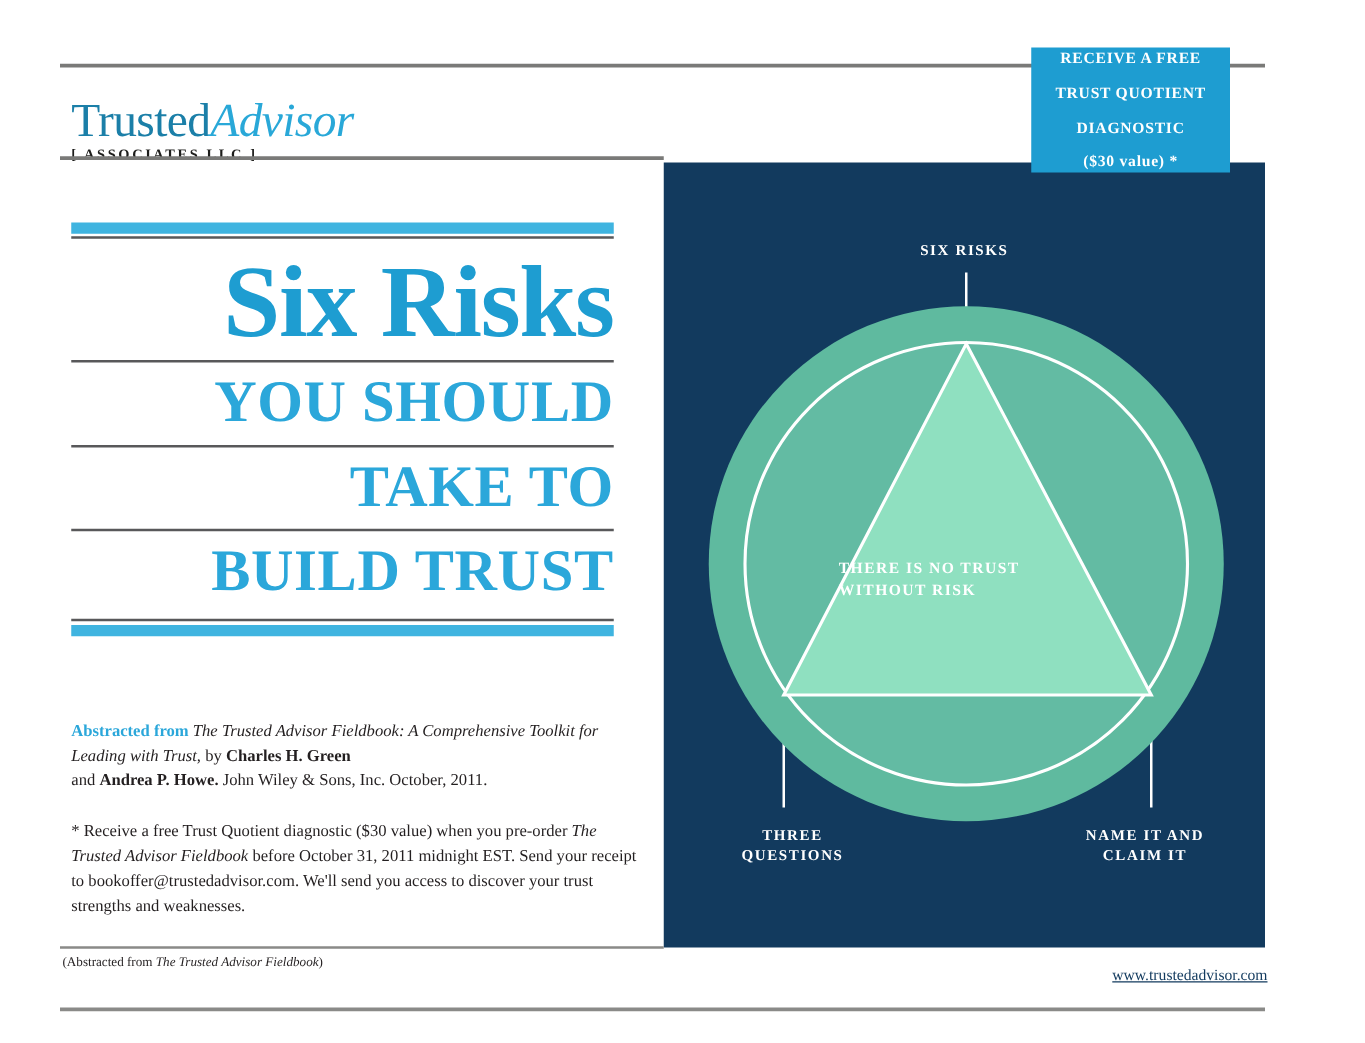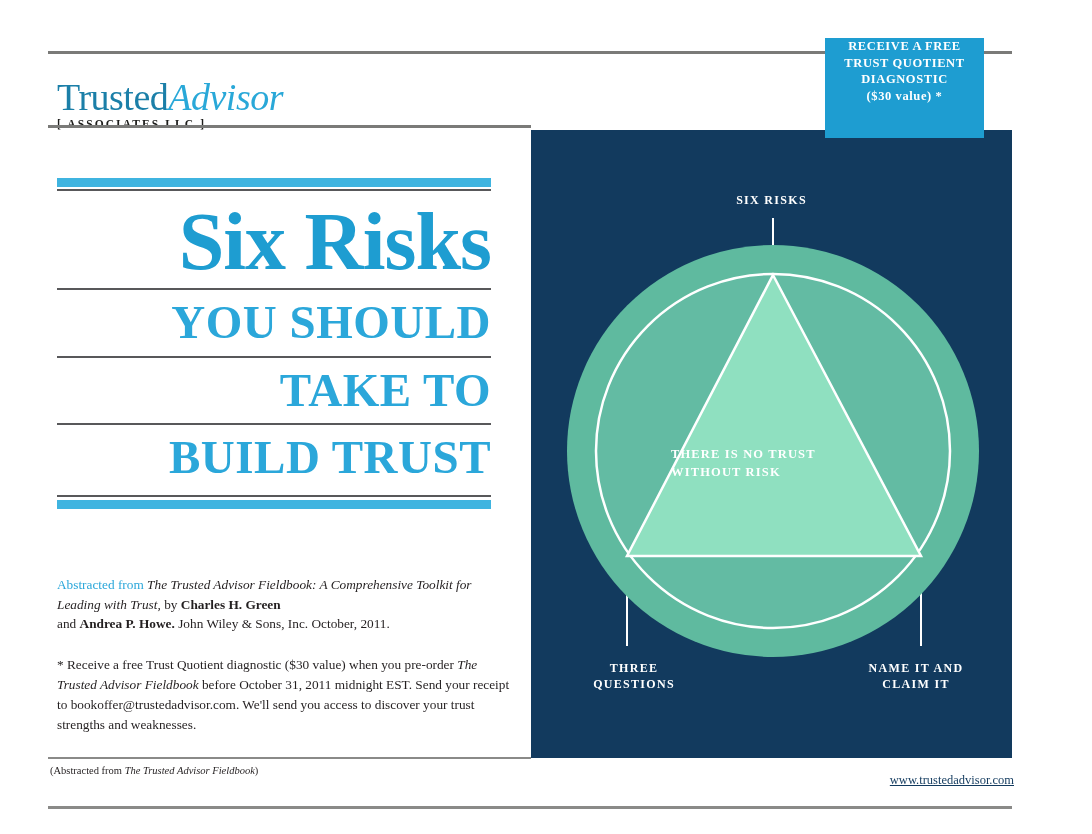--- a/index.html
+++ b/index.html
@@ -86,21 +86,21 @@
     position: absolute;
     left: 825px;
     top: 38px;
     width: 159px;
     height: 100px;
     background: #1e9dd1;
     color: #ffffff;
     display: flex;
     flex-direction: column;
     align-items: center;
-    justify-content: flex-start;
+    justify-content: space-between;
     text-align: center;
     font-family: "Liberation Serif", serif;
     font-weight: bold;
     font-size: 12.5px;
     letter-spacing: 0.6px;
     line-height: 1.32;
   }
   .offer-badge .ln { display: block; white-space: nowrap; }
 
   
@@ -155,21 +155,21 @@
     left: 57px;
     top: 575px;
     width: 460px;
     font-family: "Liberation Serif", serif;
     font-size: 13.3px;
     line-height: 1.47;
     color: #231f20;
   }
   .credit .hl {
     color: #2ba7da;
-    font-weight: normal;
+    font-weight: bold;
     font-style: normal;
   }
   .credit i { font-style: italic; }
   .credit b { font-weight: bold; }
 
   .offer-note {
     position: absolute;
     left: 57px;
     top: 655px;
     width: 462px;

